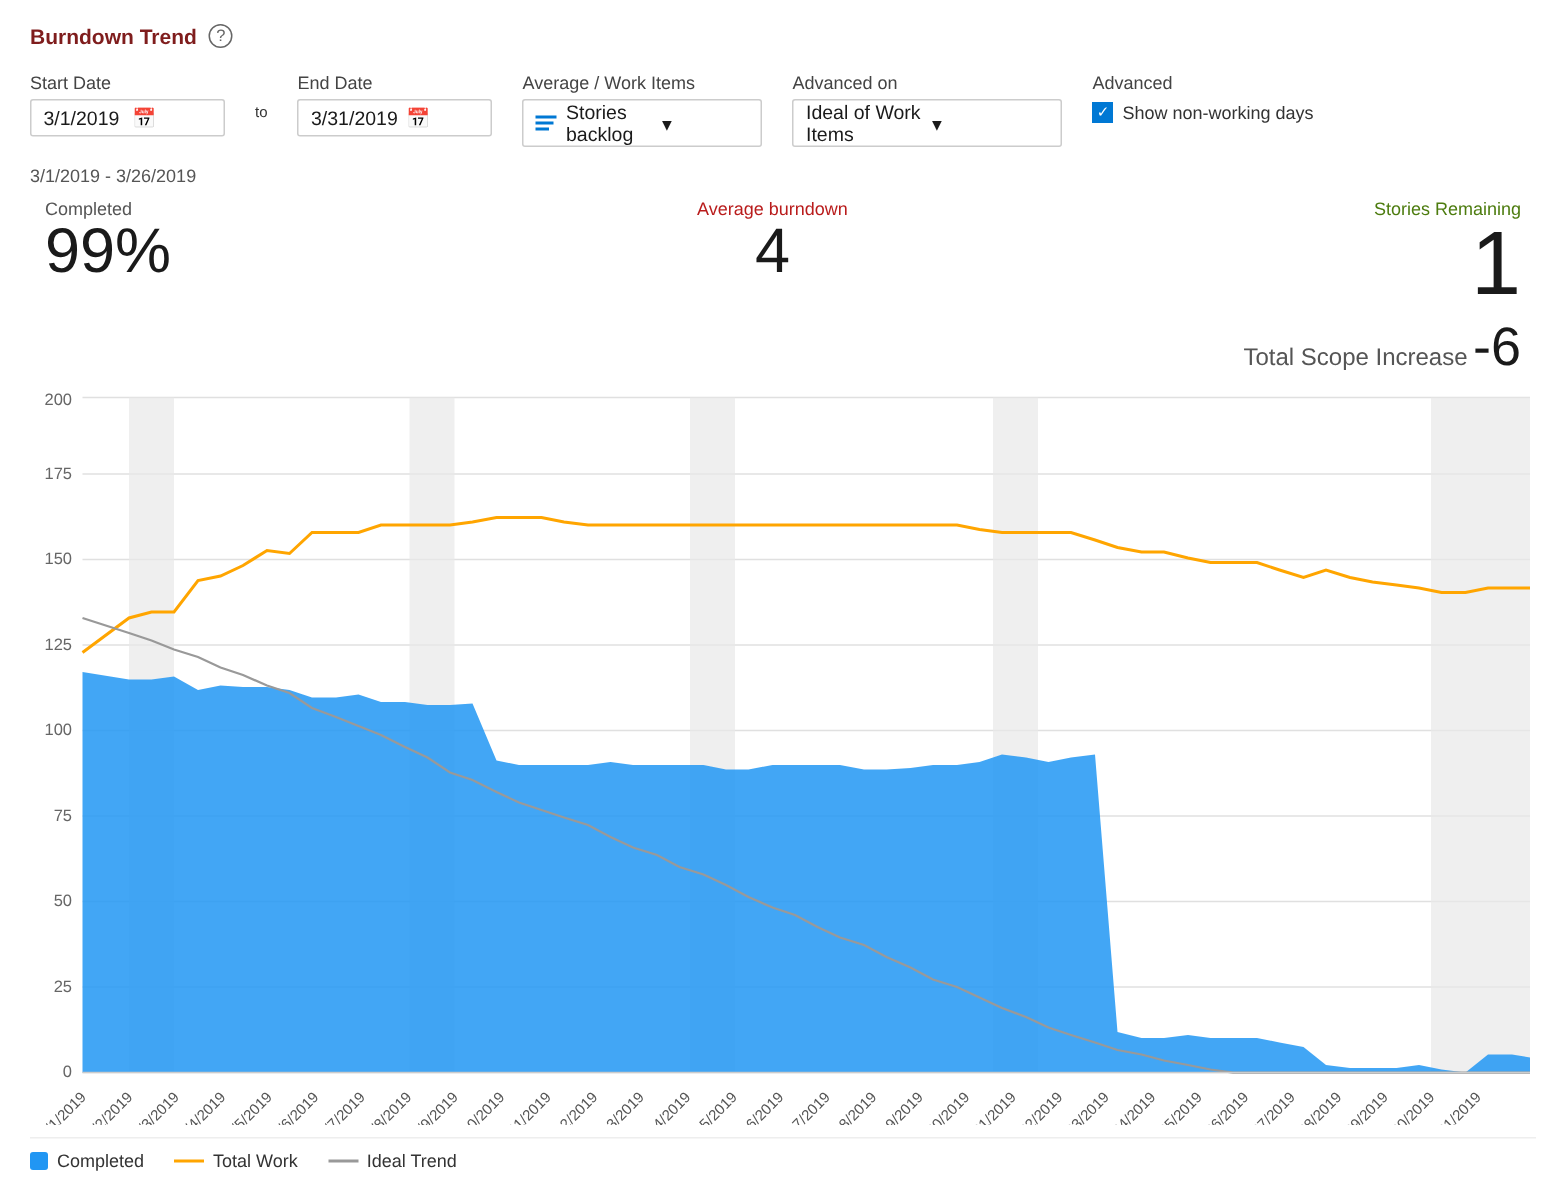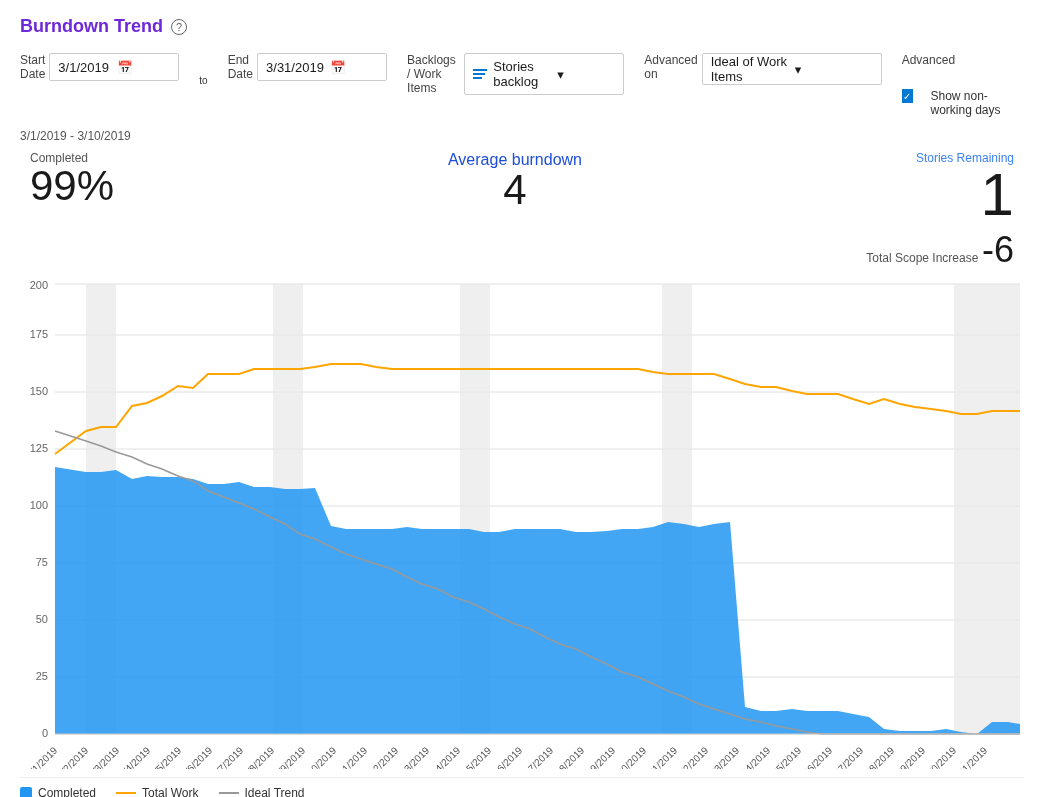--- a/index.html
+++ b/index.html
@@ -1,41 +1,41 @@
 <!DOCTYPE html>
 <html><head>
   <meta charset="utf-8">
   <style>
     * { box-sizing: border-box; margin: 0; padding: 0; }
     body { font-family: 'Segoe UI', Arial, sans-serif; background: #fff; color: #333; font-size: 13px; }
     .page { width: 1044px; min-height: 797px; background: #fff; padding: 16px 20px; }
     
     .header { display: flex; align-items: center; gap: 8px; margin-bottom: 16px; }
-    .title { font-size: 18px; font-weight: 600; color: #6d28d9; text-align: center; }
+    .title { font-size: 14px; font-weight: 600; color: #7f1d1d; text-align: center; }
     .help-icon { width: 16px; height: 16px; border-radius: 50%; border: 1.5px solid #666; display: inline-flex; align-items: center; justify-content: center; font-size: 11px; color: #666; cursor: pointer; }
     
     .controls { display: flex; align-items: flex-start; gap: 20px; margin-bottom: 12px; flex-wrap: nowrap; }
-    .control-group { display: flex; flex-direction: row; gap: 4px; }
+    .control-group { display: flex; flex-direction: column; gap: 4px; }
     .control-label { font-size: 12px; color: #444; font-weight: 500; }
     .date-input { display: flex; align-items: center; border: 1px solid #ccc; border-radius: 2px; padding: 4px 8px; gap: 6px; background: #fff; min-width: 130px; }
     .date-input span { font-size: 13px; color: #1a1a1a; flex: 1; }
     .date-icon { color: #666; font-size: 14px; }
     .to-label { display: flex; align-items: center; padding-top: 22px; font-size: 10px; color: #333; }
     
     .dropdown { display: flex; align-items: center; border: 1px solid #ccc; border-radius: 2px; padding: 0 8px; gap: 6px; background: #fff; cursor: pointer; min-width: 160px; }
     .dropdown-icon-bar { width: 14px; height: 10px; display: flex; flex-direction: column; gap: 2px; }
     .dropdown-icon-bar div { height: 2px; background: #0078d4; }
     .dropdown-icon-bar div:first-child { width: 100%; }
     .dropdown-icon-bar div:nth-child(2) { width: 80%; }
     .dropdown-icon-bar div:last-child { width: 60%; }
     .dropdown span { font-size: 13px; color: #1a1a1a; flex: 1; }
     .chevron { font-size: 10px; color: #666; }
     
     .advanced-group { display: flex; flex-direction: column; gap: 4px; }
-    .checkbox-row { display: flex; align-items: flex-start; gap: 18px; padding-top: 2px; margin-top: 16px; }
+    .checkbox-row { display: flex; align-items: flex-start; gap: 6px; padding-top: 2px; }
     .checkbox-box { width: 14px; height: 14px; background: #0078d4; border: 1px solid #0078d4; display: flex; align-items: center; justify-content: center; }
     .checkbox-box::after { content: '✓'; color: #fff; font-size: 10px; }
     .checkbox-label { font-size: 12px; color: #333; }
     
     .date-range { font-size: 12px; color: #555; margin-bottom: 8px; }
     
     .chart-container { position: relative; margin-top: 8px; }
     
     svg.chart { display: block; }
     
@@ -67,21 +67,21 @@
 
     <div class="control-group">
       <span class="control-label">End Date</span>
       <div class="date-input">
         <span>3/31/2019</span>
         <span class="date-icon">📅</span>
       </div>
     </div>
 
     <div class="control-group">
-      <span class="control-label">Backlogs / Work Items</span>
+      <span class="control-label">Average / Work Items</span>
       <div class="dropdown">
         <div class="dropdown-icon-bar">
           <div></div>
             <div></div>
             <div></div>
         </div>
         <span>Stories backlog</span>
         <span class="chevron">▾</span>
       </div>
     </div>
@@ -96,39 +96,39 @@
 
     <div class="advanced-group">
       <span class="control-label">Advanced</span>
       <div class="checkbox-row">
         <div class="checkbox-box"></div>
         <span class="checkbox-label">Show non-working days</span>
       </div>
     </div>
   </div>
 
-  <div class="date-range">3/1/2019 - 3/10/2019</div>
+  <div class="date-range">3/1/2019 - 3/26/2019</div>
 
   <div style="display:flex; justify-content:space-between; align-items:flex-start; padding: 0 10px; margin-bottom:4px;">
     <div>
       <div style="font-size:12px;color:#555;">Completed</div>
       <div style="font-size:42px;font-weight:300;color:#1a1a1a;line-height:1;">99%</div>
     </div>
     <div style="text-align:center;">
-      <div style="font-size:16px;color:#1d4ed8;">Average burndown</div>
+      <div style="font-size:12px;color:#b91c1c;">Average burndown</div>
       <div style="font-size:42px;font-weight:300;color:#1a1a1a;line-height:1;">4</div>
     </div>
     <div style="text-align:right;">
-      <div style="font-size:12px;color:#3b82f6;text-align:right;">Stories Remaining</div>
+      <div style="font-size:12px;color:#4d7c0f;text-align:right;">Stories Remaining</div>
       <div style="font-size:60px;font-weight:300;color:#1a1a1a;line-height:1;text-align:right;">1</div>
     </div>
   </div>
 
   <div style="text-align:right; padding-right:10px; margin-bottom:4px;">
-    <span style="font-size:12px;color:#555;">Total Scope Increase</span>
+    <span style="font-size:16px;color:#555;">Total Scope Increase</span>
     <span style="font-size:36px;font-weight:300;color:#1a1a1a;">-6</span>
   </div>
 
   <div class="chart-container">
     <svg class="chart" width="1004" height="490" viewBox="0 0 1004 490">
 
       <text x="28" y="458" font-size="11" fill="#666" text-anchor="end">0</text>
       <text x="28" y="401" font-size="11" fill="#666" text-anchor="end">25</text>
       <text x="28" y="344" font-size="11" fill="#666" text-anchor="end">50</text>
       <text x="28" y="287" font-size="11" fill="#666" text-anchor="end">75</text>

